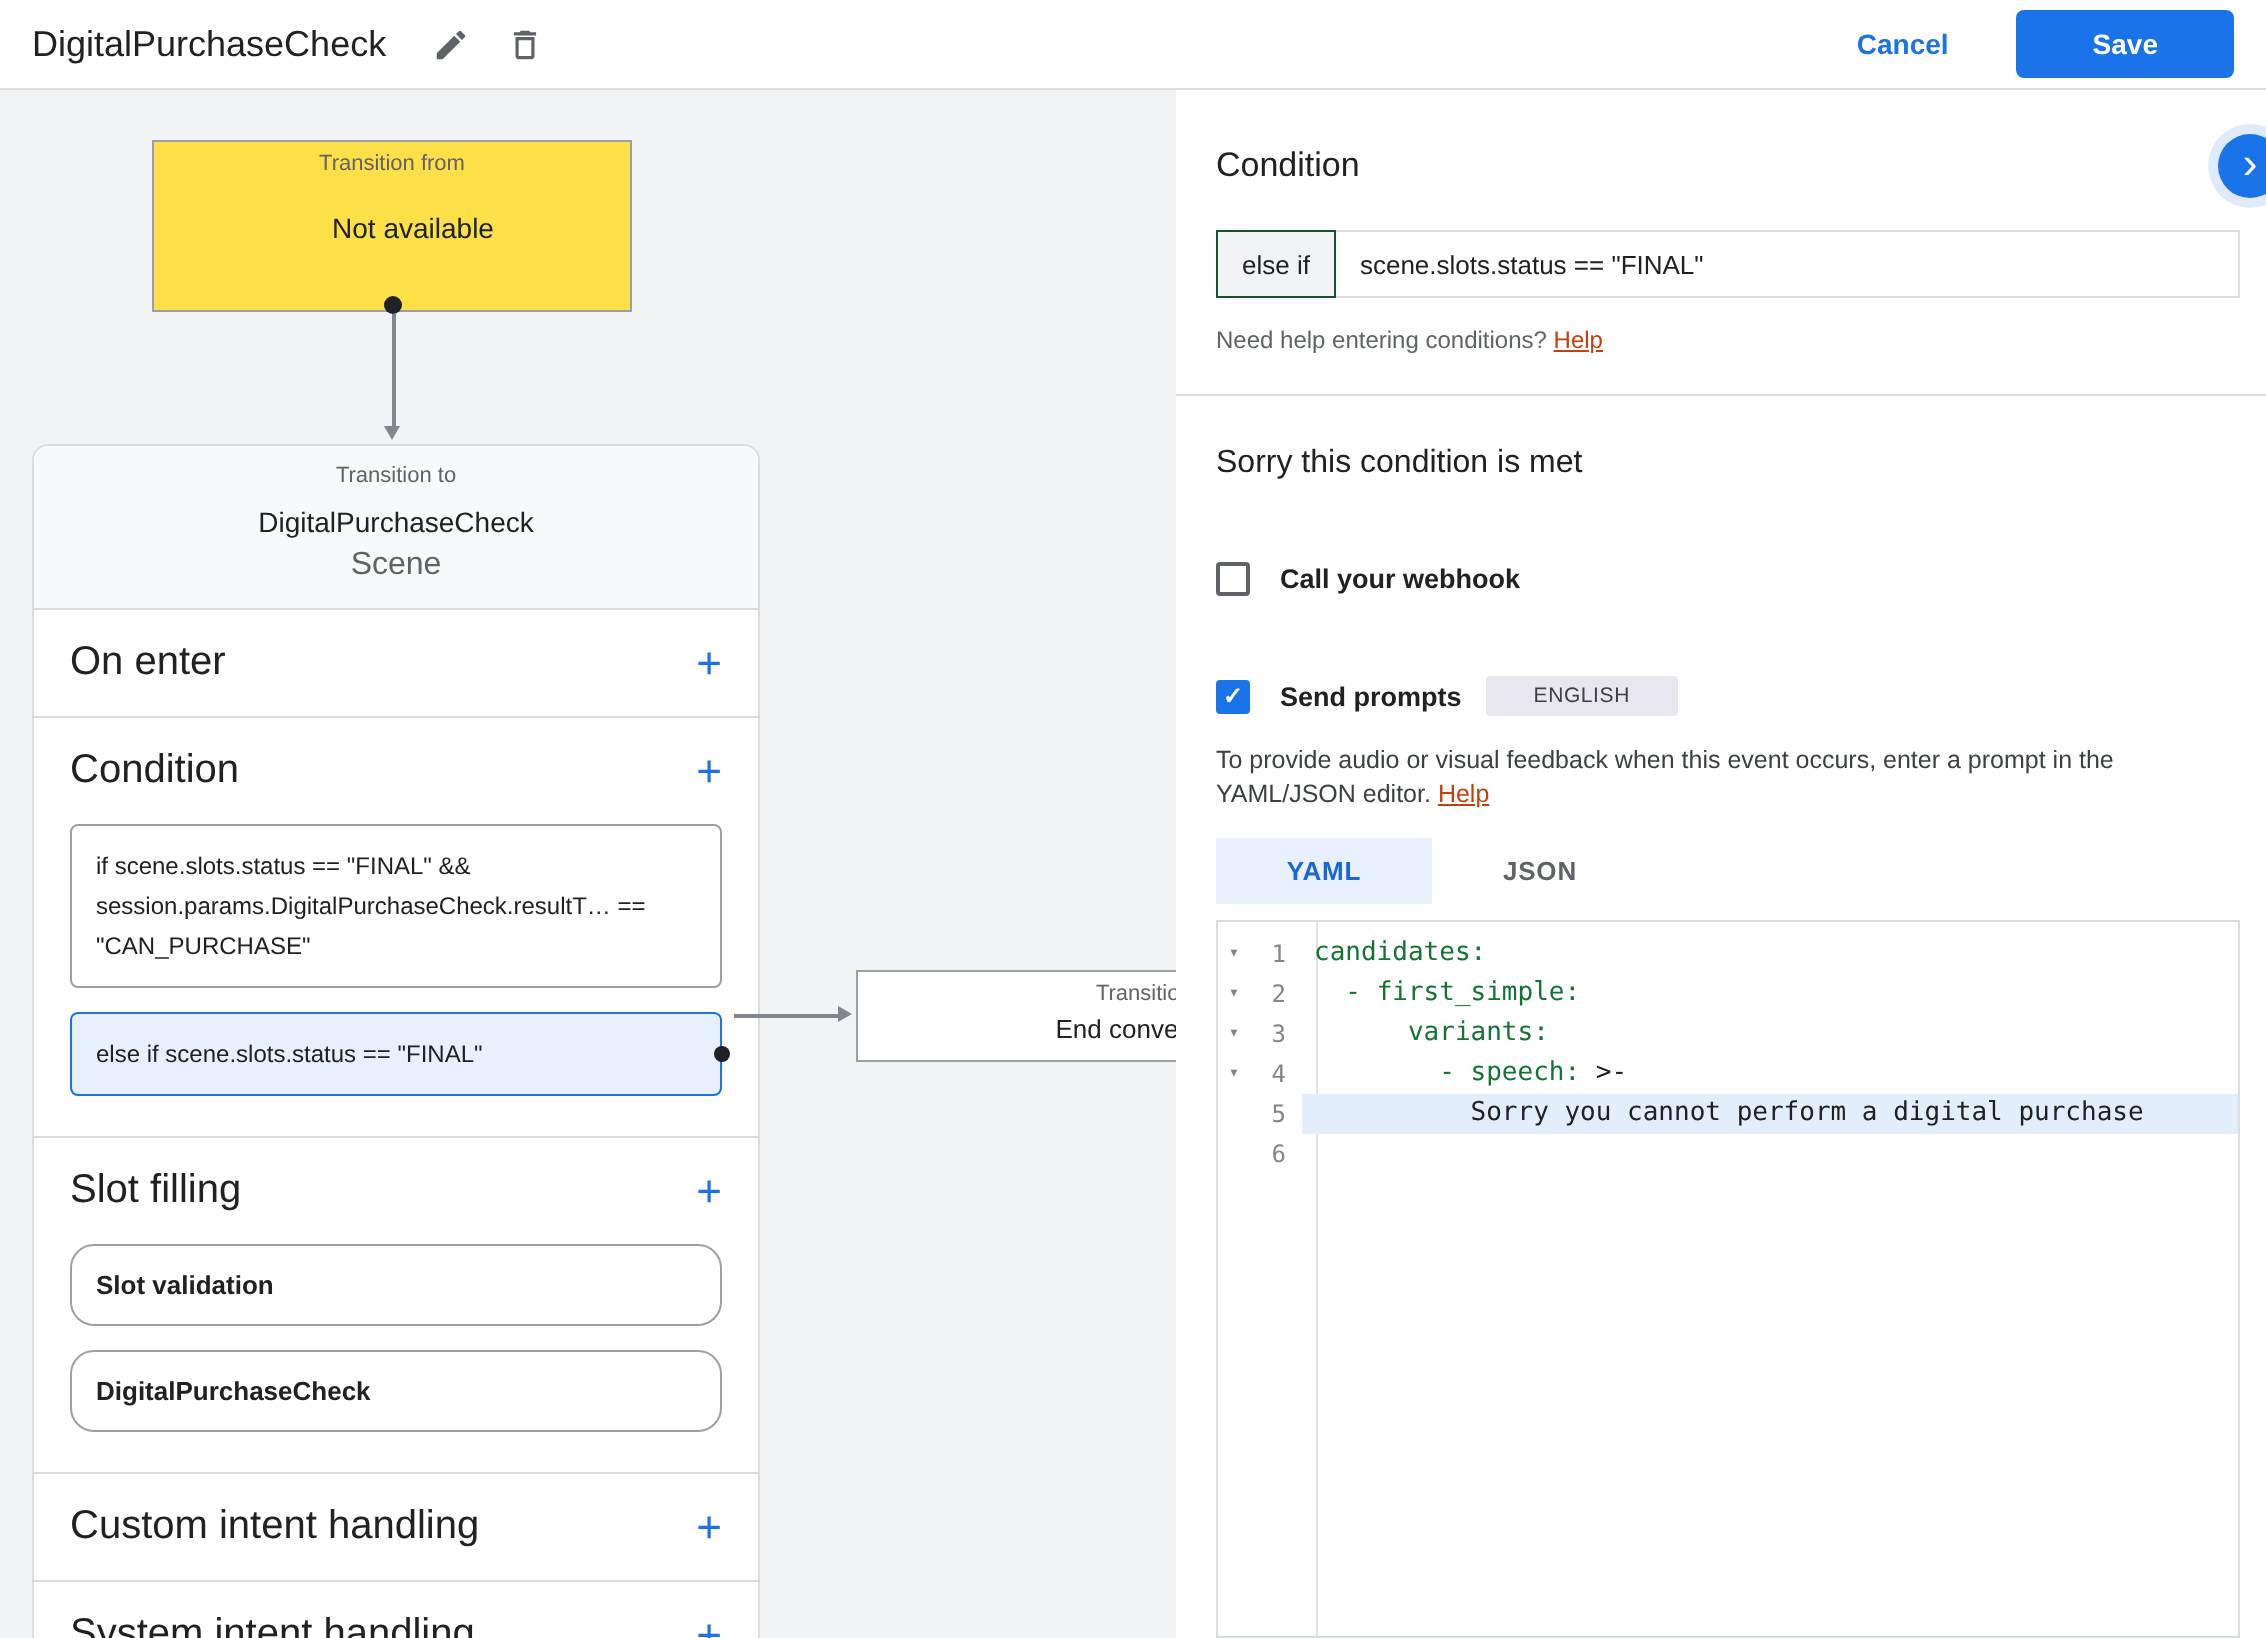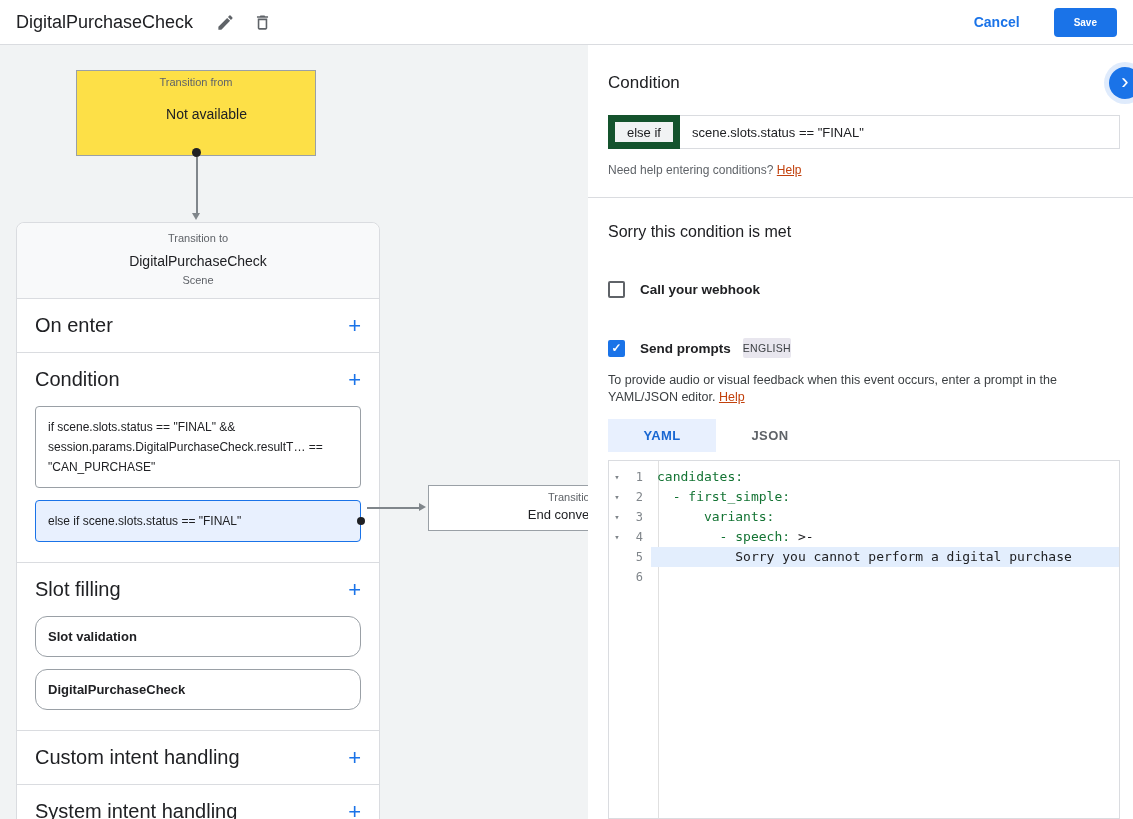--- a/index.html
+++ b/index.html
@@ -11,43 +11,43 @@
 
   
   .topbar { height:45px; display:flex; align-items:center; padding:0 16px;
     border-bottom:1px solid #dadce0; background:#fff; position:relative; z-index:5; }
   .page-title { font-size:18px; color:#202124; margin-right:18px; }
   .icon-btn { background:none; border:none; padding:5px; margin-right:8px; cursor:pointer; display:flex; }
   .icon-btn svg { width:19px; height:19px; fill:#5f6368; }
   .spacer { flex:1; }
   .cancel-btn { background:none; border:none; color:#1a73e8; font-size:14px; font-weight:600;
     margin-right:28px; cursor:pointer; font-family:inherit; }
-  .save-btn { background:#1a73e8; border:none; color:#fff; font-size:10px; font-weight:600;
-    padding:9px 20px; border-radius:4px; cursor:pointer; font-family:inherit; }
+  .save-btn { background:#1a73e8; border:none; color:#fff; font-size:14px; font-weight:600;
+    padding:9px 38px; border-radius:4px; cursor:pointer; font-family:inherit; }
 
   
   .canvas { position:absolute; left:0; top:45px; width:588px; bottom:0; background:#f1f3f4; z-index:1; }
   .node-label { font-size:11px; color:#5f6368; padding-top:5px; }
 
   .tfrom { position:absolute; left:76px; top:25px; width:240px; height:86px;
     background:#fde047; border:1px solid #9aa0a6; text-align:center; }
   .tfrom .node-value { font-size:14px; color:#202124; margin-top:18px;margin-left:21px; }
 
   .connector-dot { position:absolute; left:192px; top:103px; width:9px; height:9px;
     border-radius:50%; background:#202124; }
   .connector-line { position:absolute; left:196px; top:112px; width:2px; height:56px; background:#80868b; }
   .connector-arrow-down { position:absolute; left:192px; top:168px; width:0; height:0;
     border-left:4.5px solid transparent; border-right:4.5px solid transparent; border-top:7px solid #80868b; }
 
   .scene-card { position:absolute; left:16px; top:177px; width:364px; background:#fff;
     border:1px solid #dadce0; border-radius:8px; }
   .card-head { background:#f8f9fa; border-bottom:1px solid #dadce0; border-radius:8px 8px 0 0;
     text-align:center; padding:4px 0 12px; }
   .card-title { font-size:14px; color:#202124; margin-top:9px; }
-  .card-sub { font-size:11px; color:#5f6368; margin-top:5px; }
+  .card-sub { font-size:16px; color:#5f6368; margin-top:5px; }
 
   .card-row { display:flex; justify-content:space-between; align-items:center; padding:15px 18px; }
   .row-label { font-size:20px; color:#202124; }
   .plus-btn { background:none; border:none; color:#1a73e8; font-size:22px; line-height:17px;
     cursor:pointer; padding:0; font-family:inherit; font-weight:400; }
   .divider { border-top:1px solid #dadce0; }
 
   .cond-box { margin:0 18px 12px; border:1px solid #9aa0a6; border-radius:4px; padding:10px 12px;
     font-size:12px; line-height:20px; color:#202124; background:#fff; cursor:pointer; }
   .cond-box.selected { background:#e8f0fe; border:1.5px solid #1a73e8; position:relative;
@@ -69,36 +69,36 @@
   
   .panel { position:absolute; left:588px; top:45px; right:0; bottom:0; background:#fff; z-index:3;
     padding:28px 13px 0 20px; display:flex; flex-direction:column; }
   .collapse-btn { position:absolute; top:22px; right:-8px; width:32px; height:32px; border-radius:50%;
     background:#1a73e8; border:none; color:#fff; display:flex; align-items:center; justify-content:center;
     cursor:pointer; box-shadow:0 0 0 5px rgba(26,115,232,0.14); z-index:2; font-family:inherit; }
   .collapse-btn span { font-size:22px; line-height:1; margin-top:-3px; }
 
   .panel h2 { font-size:17px; font-weight:400; color:#202124; margin:0; }
   .cond-row { display:flex; margin-top:22px; height:34px; flex:none; }
-  .chip { background:#f1f3f4; border:7px solid #14532d; display:flex; align-items:center;
+  .chip { background:#f1f3f4; border:1px solid #14532d; display:flex; align-items:center;
     padding:0 12px; font-size:13px; color:#202124; cursor:pointer; }
   .cond-input { flex:1; border:1px solid #dadce0; border-left:none; display:flex; align-items:center;
     padding:0 12px; font-size:13px; color:#202124; background:#fff; cursor:text; }
 
   .help-line { margin-top:14px; font-size:12px; color:#5f6368; flex:none; }
   .link { color:#c2410c; text-decoration:underline; cursor:pointer; }
   .hr { border-top:1px solid #dadce0; margin:20px -13px 0 -20px; flex:none; }
 
   .panel h3 { font-size:16px; font-weight:400; color:#202124; margin:25px 0 0; }
   .check-row { display:flex; align-items:center; margin-top:40px; flex:none; }
   .cbox { width:17px; height:17px; border:2px solid #5f6368; border-radius:2px; flex:none; cursor:pointer; }
   .cbox.checked { background:#1a73e8; border-color:#1a73e8; color:#fff; display:flex;
     align-items:center; justify-content:center; font-size:12px; font-weight:700; }
   .check-label { margin-left:15px; font-size:13.5px; font-weight:700; color:#202124; }
-  .badge { margin-left:12px; background:#e8e6ee; color:#3c4043; font-size:10.5px; padding:4px 0;
+  .badge { margin-left:12px; background:#e8e6ee; color:#3c4043; font-size:10.5px; padding:4px 24px;
     border-radius:2px; letter-spacing:0.3px; }
 
   .hint { margin:14px 0 0; font-size:12.5px; color:#3c4043; line-height:17px; max-width:505px; flex:none; }
 
   .tabs { display:flex; margin-top:13px; flex:none; }
   .tab { width:108px; height:33px; display:flex; align-items:center; justify-content:center;
     font-size:13px; font-weight:600; letter-spacing:0.4px; color:#5f6368; cursor:pointer; }
   .tab.active { background:#e8f0fe; color:#1967d2; }
 
   .editor { flex:1; margin-top:8px; border:1px solid #dadce0; position:relative; min-height:0;

